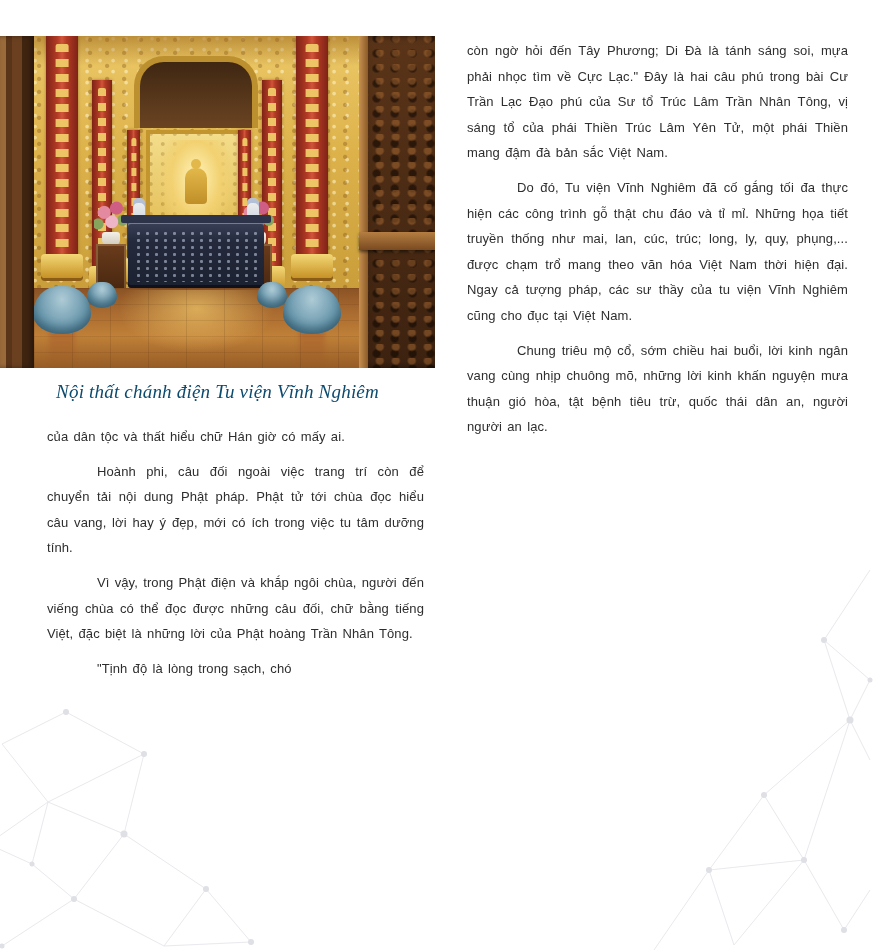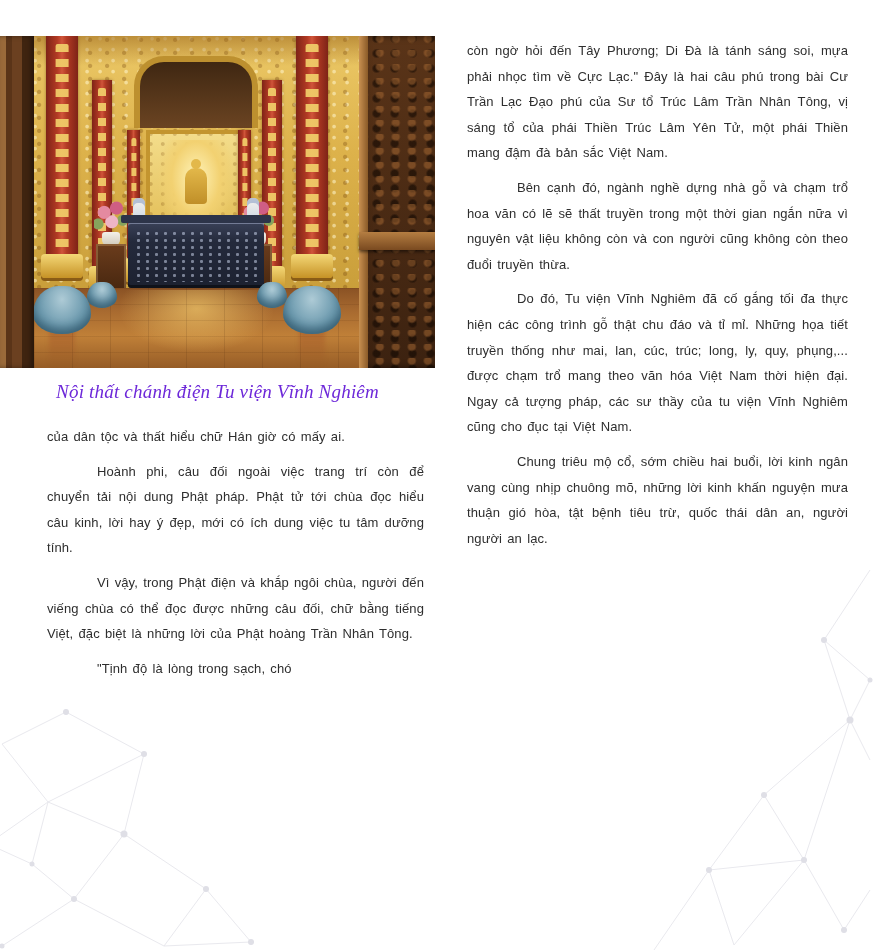--- a/index.html
+++ b/index.html
@@ -15,21 +15,21 @@
   .column p { margin:0 0 9px 0; }
   .column p.indent { text-indent:50px; }
   .column-left  { left:47px;  top:424px; width:377px; }
   .column-right { left:467px; top:38px;  width:381px; }
 
   
   .photo-figure { position:absolute; left:0; top:36px; width:435px; margin:0; z-index:2; }
   .caption {
     margin-top:13px; text-align:center;
     font-family:"Liberation Serif","DejaVu Serif",serif;
-    font-style:italic; font-size:19px; color:#6d28d9; letter-spacing:0.2px;
+    font-style:italic; font-size:19px; color:#0c4a6e; letter-spacing:0.2px;
   }
 
   
   .photo { position:relative; width:435px; height:332px; overflow:hidden; background:#d9b04a; }
   .photo div { position:absolute; }
 
   .ph-hall {
     left:34px; right:76px; top:0; height:256px;
     background:
       radial-gradient(circle at 30% 30%, rgba(110,62,8,0.30) 0 1.6px, transparent 2.6px) 0 0/17px 13px,
@@ -218,25 +218,24 @@
       <div class="base outer-right"></div>
 
       <div class="ph-wood-left"></div>
       <div class="ph-panel-right"></div>
     </div>
     <figcaption class="caption">Nội thất chánh điện Tu viện Vĩnh Nghiêm</figcaption>
   </figure>
 
   <div class="column column-left">
     <p>của dân tộc và thất hiểu chữ Hán giờ có mấy ai.</p>
-    <p class="indent">Hoành phi, câu đối ngoài việc trang trí còn để chuyển tải nội dung Phật pháp. Phật tử tới chùa đọc hiểu câu kinh, lời hay ý đẹp, mới có ích dung việc tu tâm dưỡng tính.</p>
+    <p class="indent">Hoành phi, câu đối ngoài việc trang trí còn để chuyển tải nội dung Phật pháp. Phật tử tới chùa đọc hiểu câu vang, lời hay ý đẹp, mới có ích trong việc tu tâm dưỡng tính.</p>
     <p class="indent">Vì vậy, trong Phật điện và khắp ngôi chùa, người đến viếng chùa có thể đọc được những câu đối, chữ bằng tiếng Việt, đặc biệt là những lời của Phật hoàng Trần Nhân Tông.</p>
     <p class="indent">"Tịnh độ là lòng trong sạch, chó</p>
   </div>
 
   <div class="column column-right">
     <p>còn ngờ hỏi đến Tây Phương; Di Đà là tánh sáng soi, mựa phải nhọc tìm về Cực Lạc." Đây là hai câu phú trong bài Cư Trần Lạc Đạo phú của Sư tổ Trúc Lâm Trần Nhân Tông, vị sáng tổ của phái Thiền Trúc Lâm Yên Tử, một phái Thiền mang đậm đà bản sắc Việt Nam.</p>
-    <p class="indent">Bên cạnh đó, ngành nghề dựng nhà gỗ và chạm trổ hoa văn có lẽ sẽ thất truyền trong một thời gian ngắn nữa vì nguyên vật liệu không còn và con người cũng không còn theo đuổi truyền thừa.</p>
     <p class="indent">Do đó, Tu viện Vĩnh Nghiêm đã cố gắng tối đa thực hiện các công trình gỗ thật chu đáo và tỉ mỉ. Những họa tiết truyền thống như mai, lan, cúc, trúc; long, ly, quy, phụng,... được chạm trổ mang theo văn hóa Việt Nam thời hiện đại. Ngay cả tượng pháp, các sư thầy của tu viện Vĩnh Nghiêm cũng cho đục tại Việt Nam.</p>
     <p class="indent">Chung triêu mộ cổ, sớm chiều hai buổi, lời kinh ngân vang cùng nhịp chuông mõ, những lời kinh khấn nguyện mưa thuận gió hòa, tật bệnh tiêu trừ, quốc thái dân an, người người an lạc.</p>
   </div>
 
 </div>
 
 </body></html>

